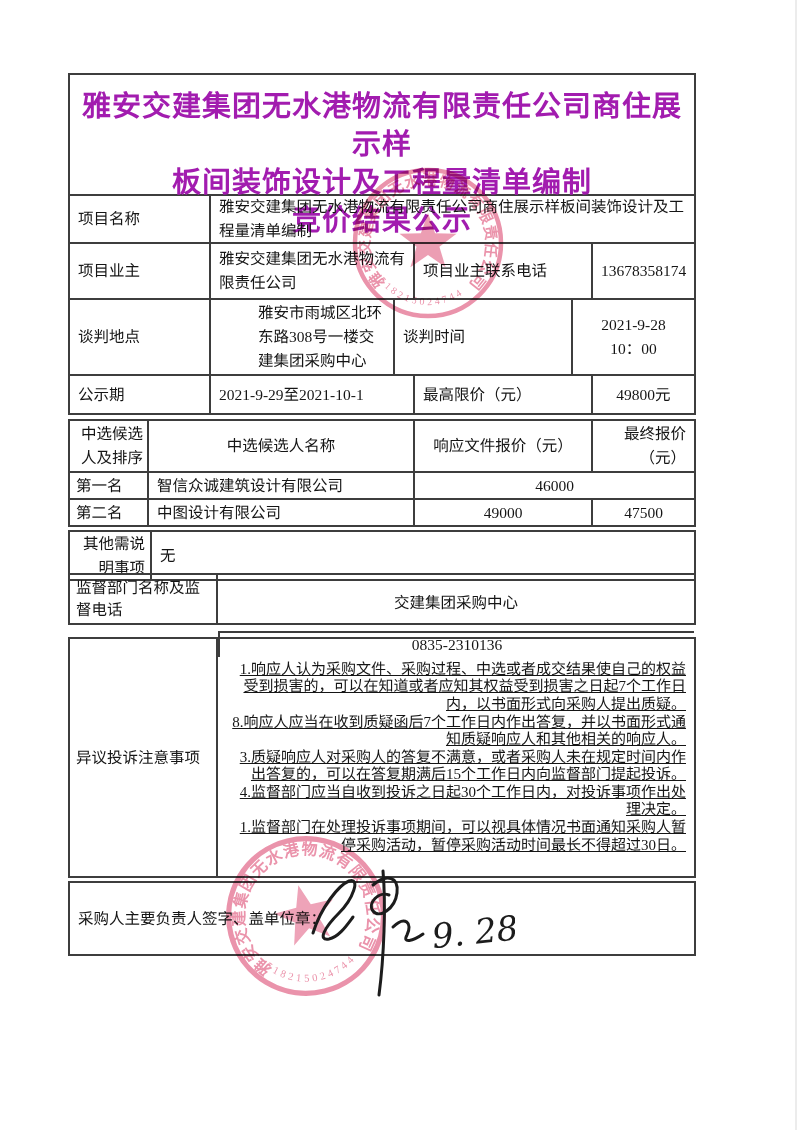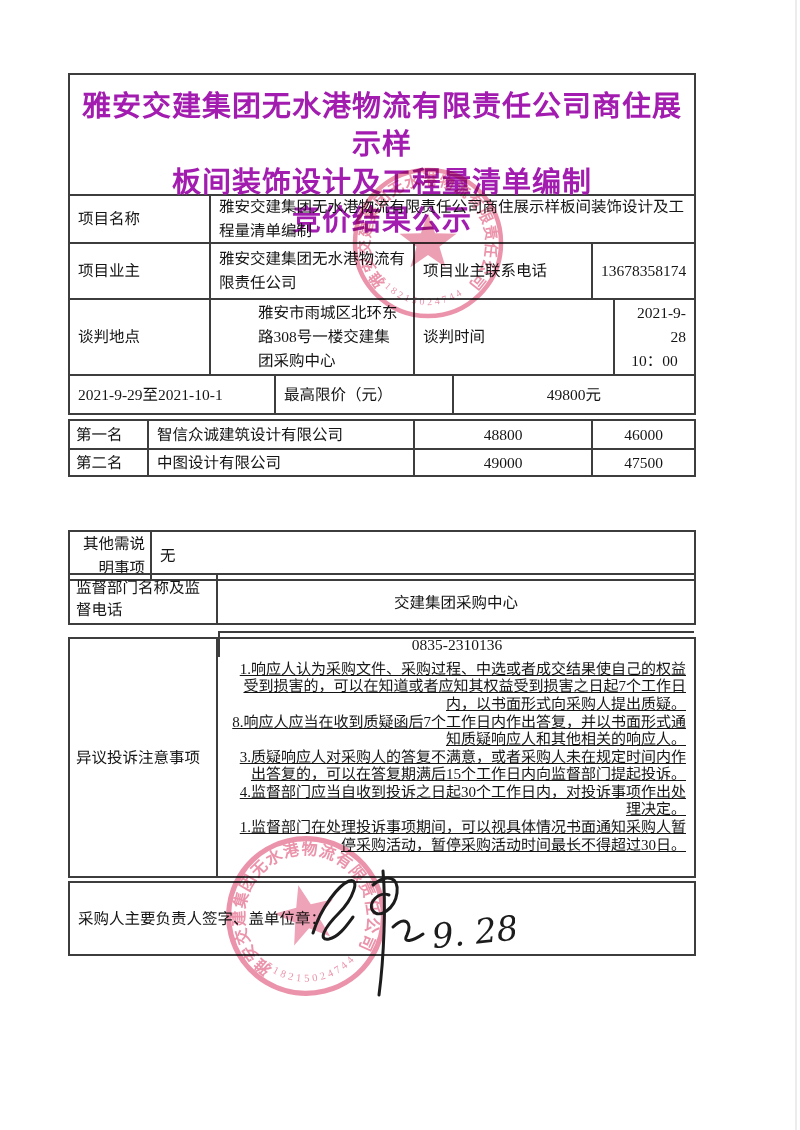--- a/index.html
+++ b/index.html
@@ -62,39 +62,45 @@
       <div class="cell lft grow">雅安交建集团无水港物流有限责任公司商住展示样板间装饰设计及工程量清单编制</div>
     </div>
     <div class="row" style="height:56px;">
       <div class="cell lft" style="width:139px;">项目业主</div>
       <div class="cell lft" style="width:204px;">雅安交建集团无水港物流有限责任公司</div>
       <div class="cell lft" style="width:178px;">项目业主联系电话</div>
       <div class="cell ctr grow">13678358174</div>
     </div>
     <div class="row" style="height:76px;">
       <div class="cell lft" style="width:139px;">谈判地点</div>
-      <div class="cell lft" style="width:204px;padding-left:47px;">雅安市雨城区北环东路308号一楼交建集团采购中心</div>
-      <div class="cell lft" style="width:200px;">谈判时间</div>
+      <div class="cell lft" style="width:184px;padding-left:47px;">雅安市雨城区北环东路308号一楼交建集团采购中心</div>
+      <div class="cell lft" style="width:178px;">谈判时间</div>
       <div class="cell ctr grow">
         <div>2021-9-28</div>
         <div>10：00</div>
       </div>
     </div>
     <div class="row" style="height:39px;">
+      <div class="cell lft" style="width:139px;">公示期</div>
       <div class="cell lft" style="width:204px;">2021-9-29至2021-10-1</div>
       <div class="cell lft" style="width:178px;">最高限价（元）</div>
       <div class="cell ctr grow">49800元</div>
     </div>
   </div>
 
   <div class="tbl" style="top:419px;">
+    <div class="row" style="height:50px;">
+      <div class="cell ctr" style="width:77px;padding:3px 4px;">中选候选人及排序</div>
+      <div class="cell ctr" style="width:266px;">中选候选人名称</div>
+      <div class="cell ctr" style="width:178px;">响应文件报价（元）</div>
+      <div class="cell ctr grow">最终报价（元）</div>
+    </div>
     <div class="row" style="height:27px;">
       <div class="cell lft" style="width:77px;padding:1px 6px;">第一名</div>
       <div class="cell lft" style="width:266px;padding:1px 8px;">智信众诚建筑设计有限公司</div>
-      <div class="cell ctr" style="width:178px;padding:1px 8px;">48800</div>
       <div class="cell ctr grow" style="padding:1px 8px;">46000</div>
     </div>
     <div class="row" style="height:27px;">
       <div class="cell lft" style="width:77px;padding:1px 6px;">第二名</div>
       <div class="cell lft" style="width:266px;padding:1px 8px;">中图设计有限公司</div>
       <div class="cell ctr" style="width:178px;padding:1px 8px;">49000</div>
       <div class="cell ctr grow" style="padding:1px 8px;">47500</div>
     </div>
   </div>
 

